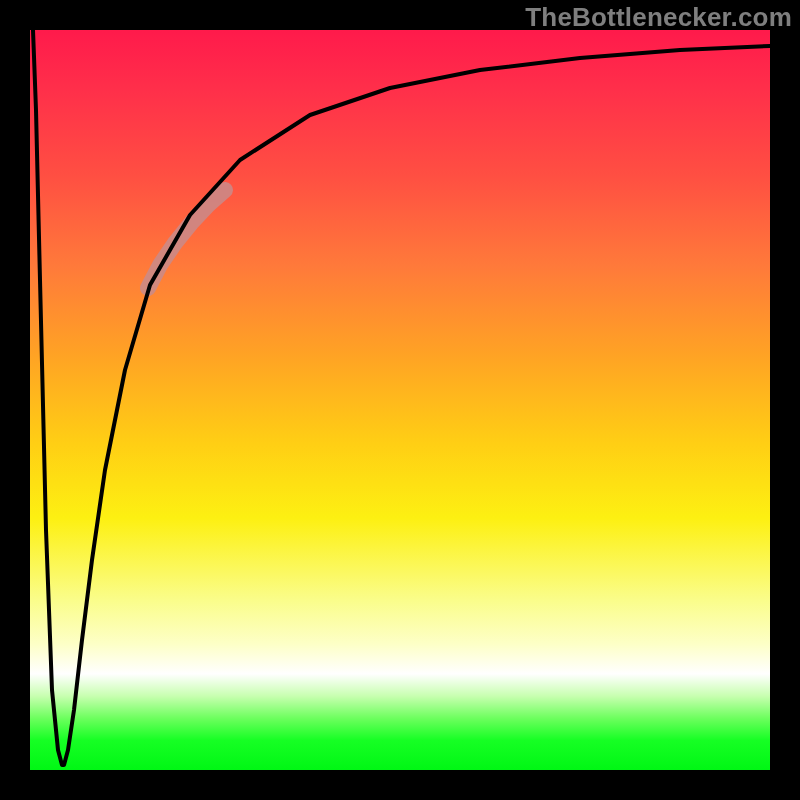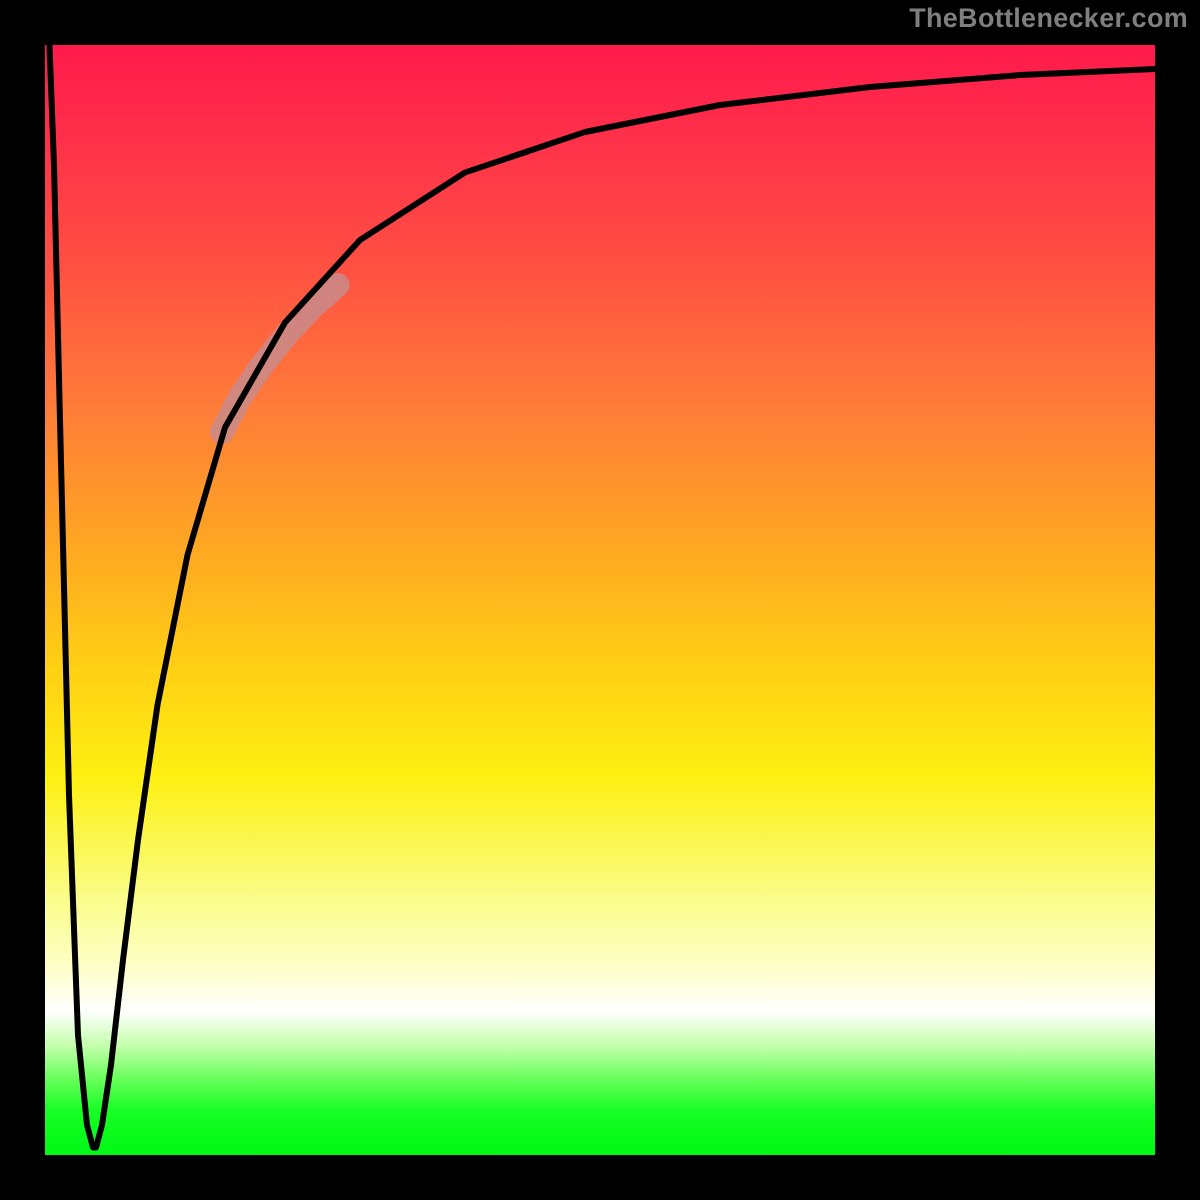--- a/index.html
+++ b/index.html
@@ -4,21 +4,21 @@
 <style>
   * { margin: 0; padding: 0; box-sizing: border-box; }
   html, body { width: 800px; height: 800px; background: #000; overflow: hidden; font-family: Arial, Helvetica, sans-serif; }
   .stage { position: relative; width: 800px; height: 800px; background: #000; }
 
   
   .watermark {
     position: absolute;
     top: 2px;
     right: 8px;
-    font-size: 18px;
+    font-size: 26px;
     font-weight: 600;
     color: #7f7f7f;
     letter-spacing: 0.2px;
     z-index: 5;
     user-select: none;
   }
 
   
   .plot {
     position: absolute;

